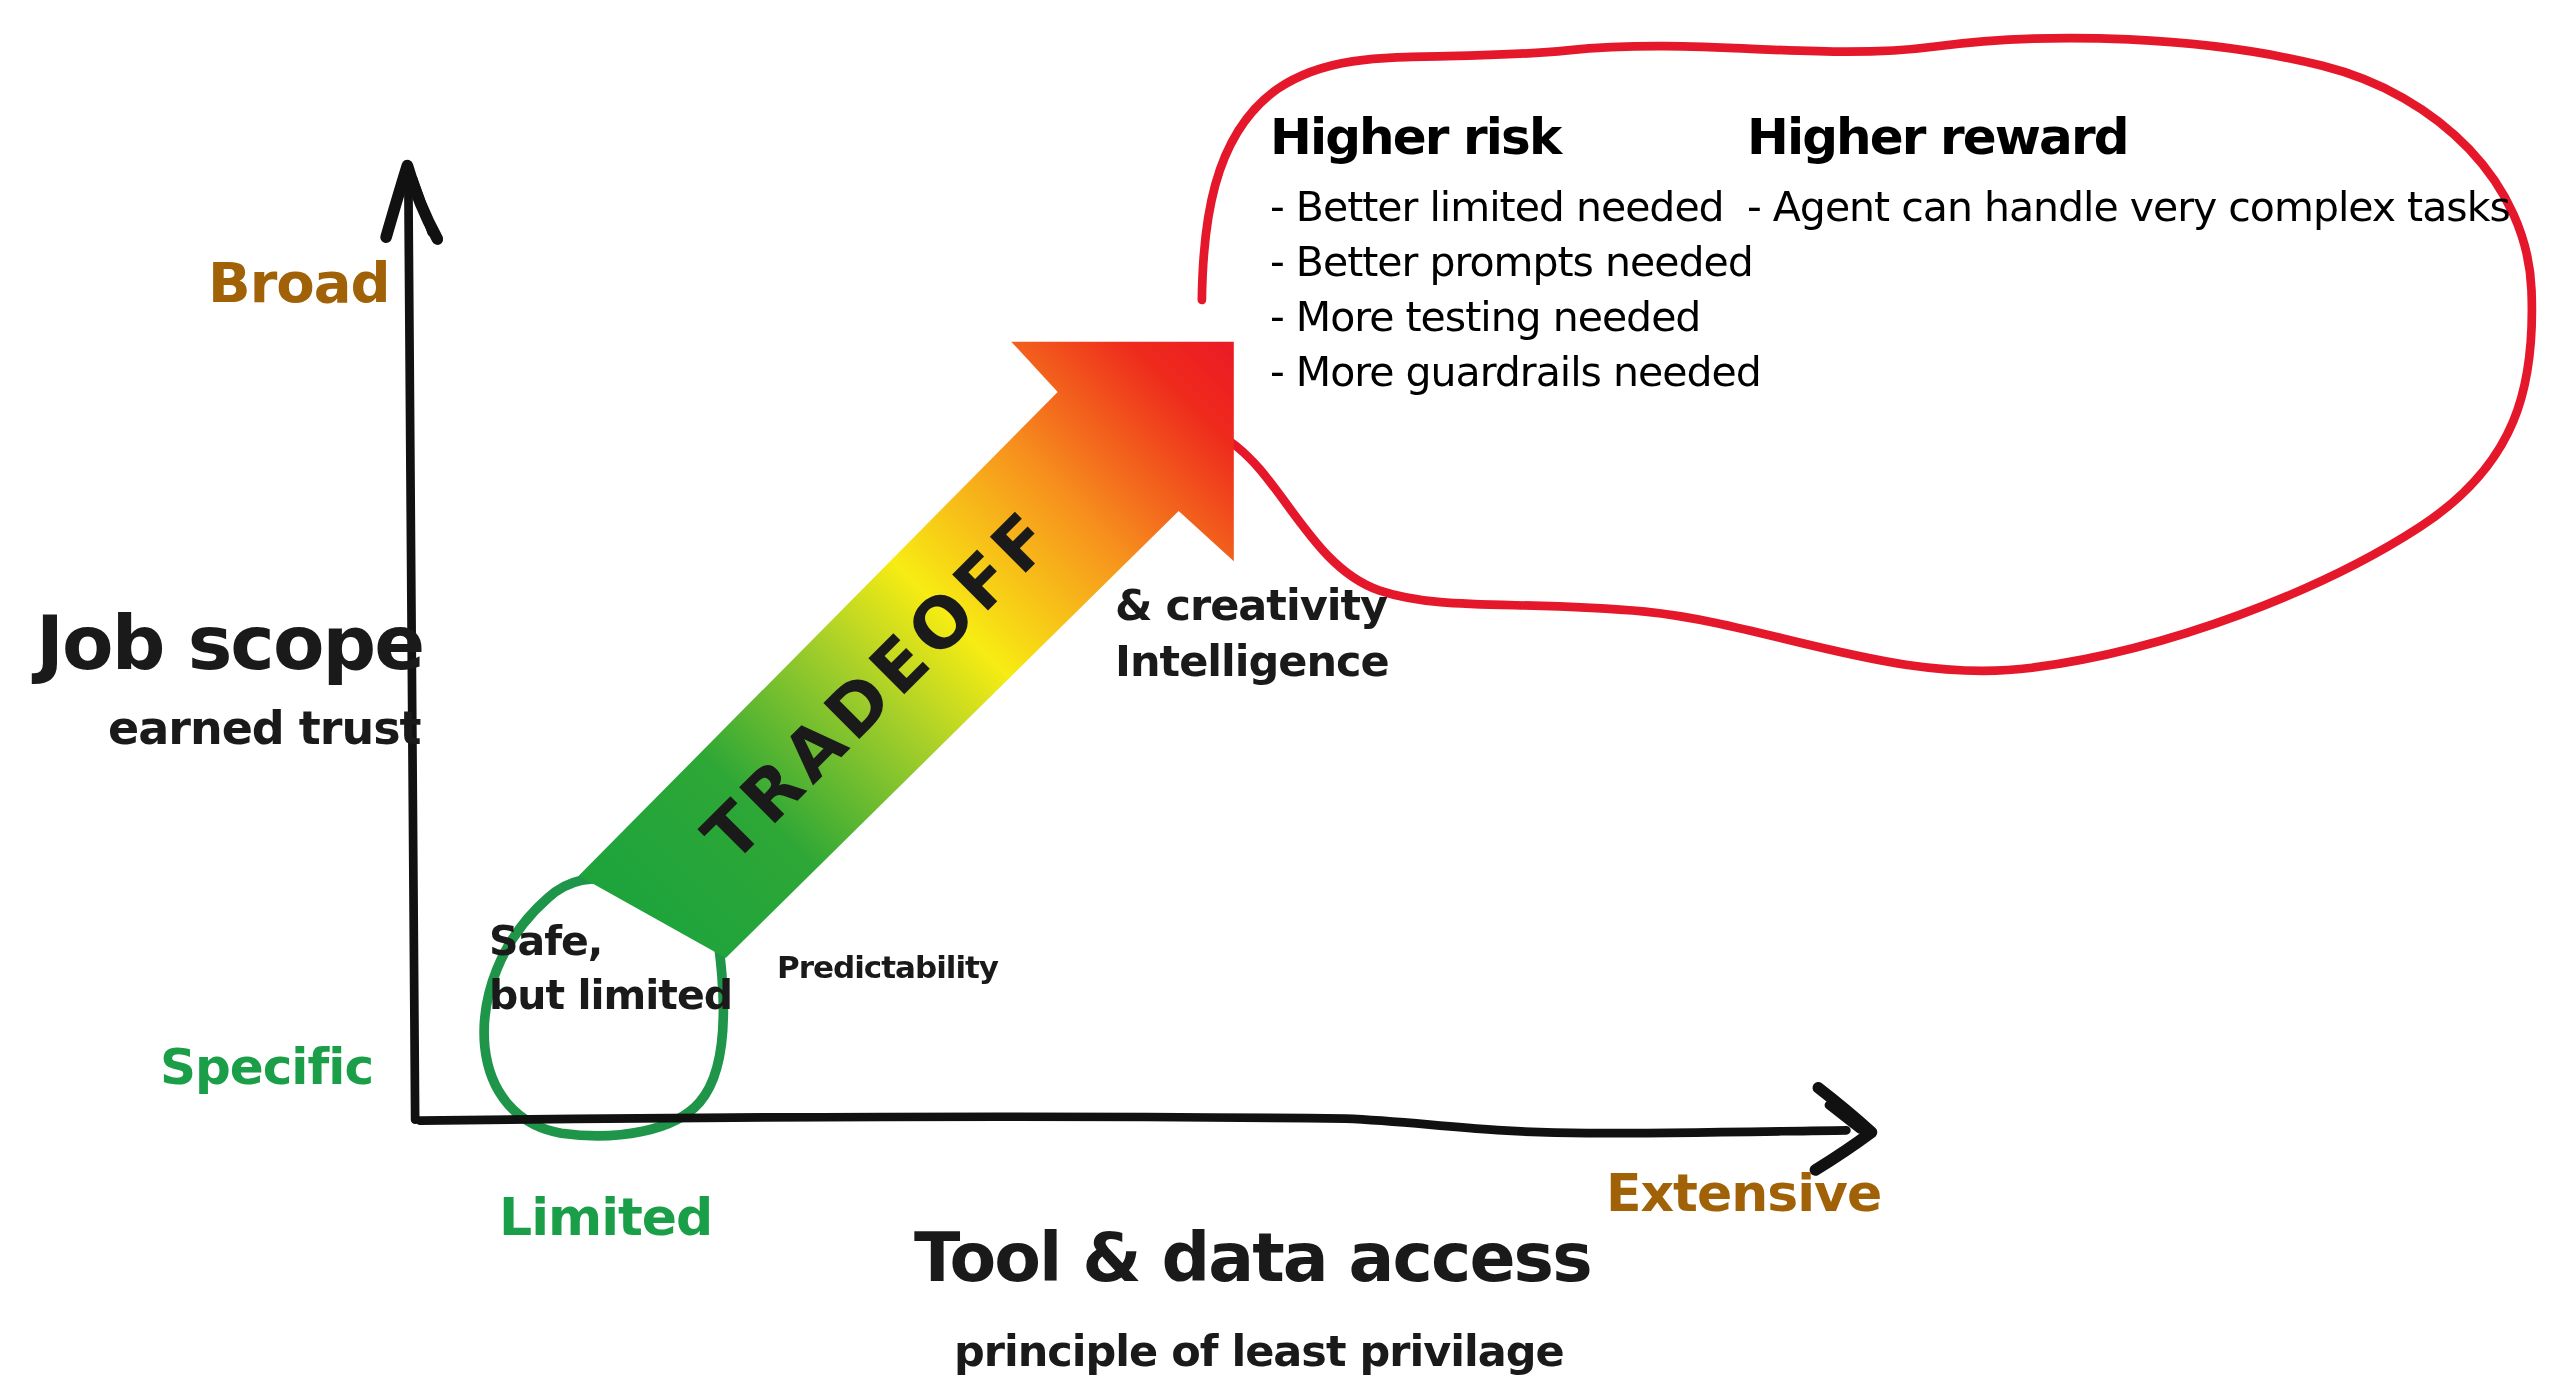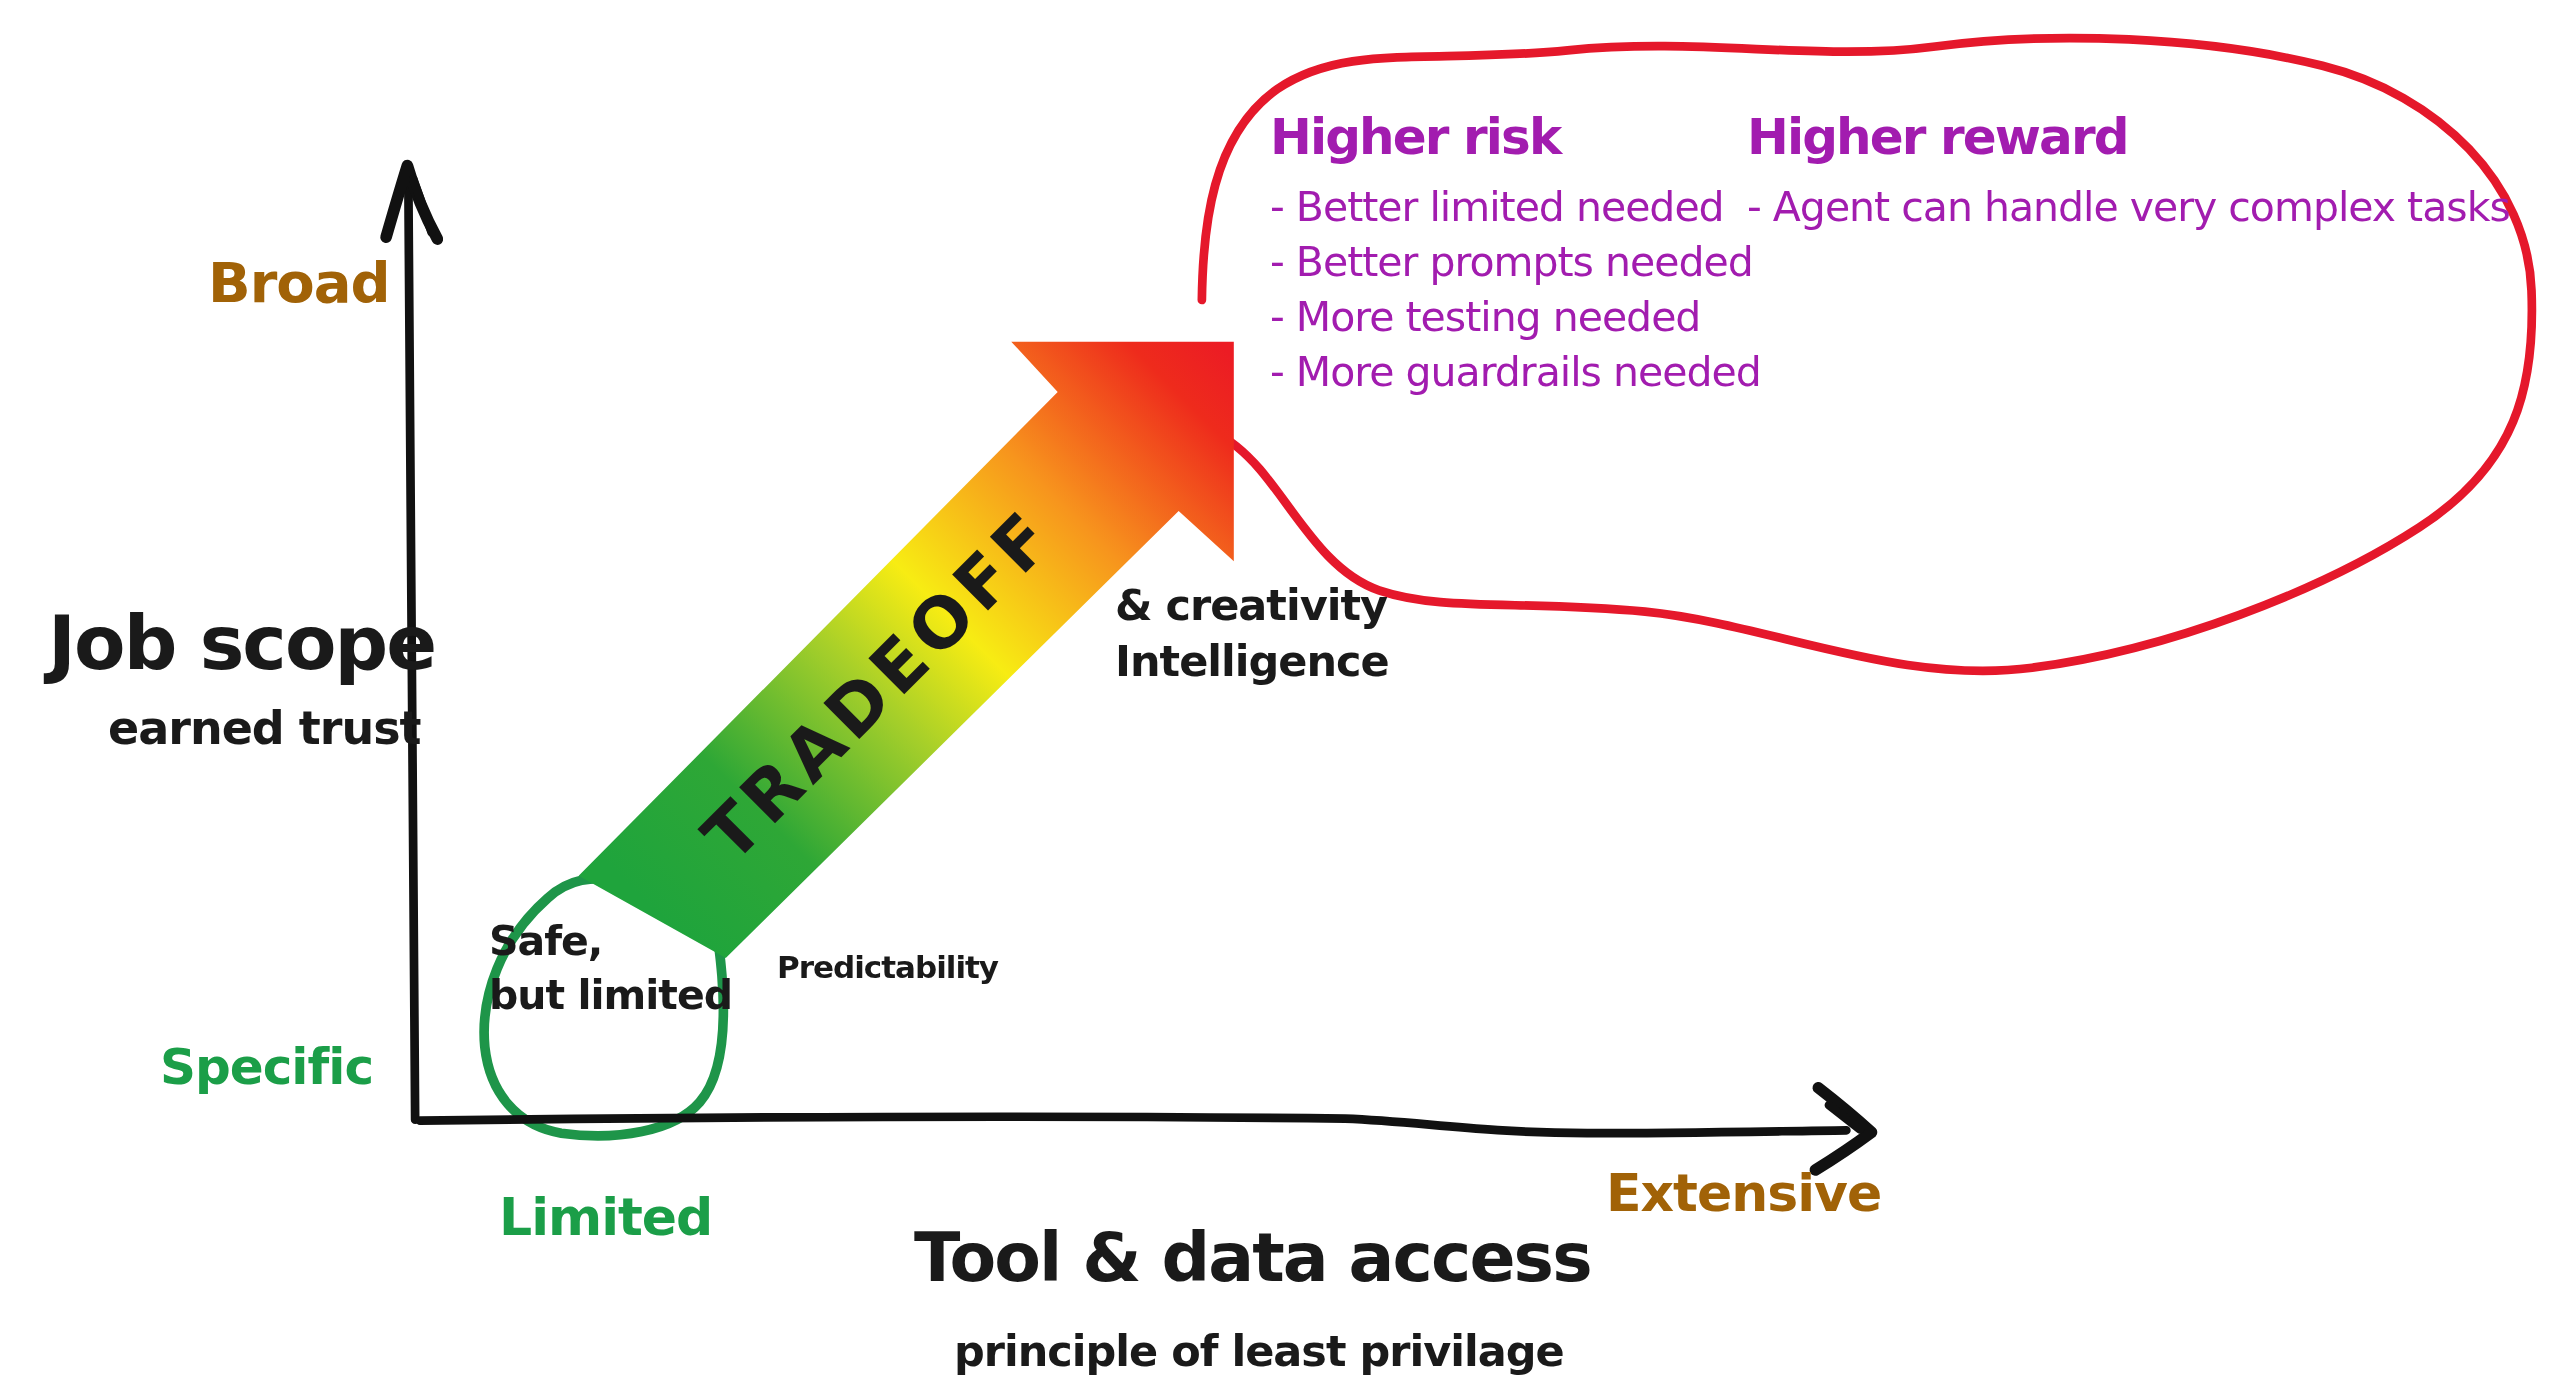--- a/index.html
+++ b/index.html
@@ -15,21 +15,21 @@
     position:absolute;
     font-family:"DejaVu Sans", sans-serif;
     font-weight:bold;
     color:#1a1a1a;
     letter-spacing:-1px;
     white-space:nowrap;
     line-height:1.1;
   }
   .red{color:#a16207;margin-top:8px;}
   .green{color:#1b9e48;margin-top:32px;}
-  .panel{position:absolute;color:#a21caf;}
+  .panel{position:absolute;color:#000000;}
   .panel .title{
     font-weight:bold;
     font-size:50px;
     letter-spacing:-1.9px;
     margin-bottom:13.5px;
     white-space:nowrap;
   }
   .panel .item{
     font-weight:400;
     font-size:41px;
@@ -85,21 +85,21 @@
              C 1740,1171 1830,1169 1908,1168" fill="none" stroke="#111" stroke-width="9" stroke-linecap="round"></path>
     <path d="M 1879,1124 Q 1910,1148 1934,1170 Q 1907,1190 1876,1209" fill="none" stroke="#111" stroke-width="12" stroke-linecap="round" stroke-linejoin="round"></path>
     <path d="M 1890,1142 L 1922,1167" fill="none" stroke="#111" stroke-width="9" stroke-linecap="round"></path>
   </svg>
 
   <div class="lbl red" style="left:208px;top:244px;font-size:56px;">Broad</div>
   <div class="lbl green" style="left:160px;top:1008px;font-size:50px;">Specific</div>
   <div class="lbl green" style="left:499px;top:1157px;font-size:52px;">Limited</div>
   <div class="lbl red" style="left:1606px;top:1157px;font-size:52px;">Extensive</div>
 
-  <div class="lbl" style="left:48px;top:602px;font-size:75px;letter-spacing:-1.9px;">Job scope</div>
+  <div class="lbl" style="left:36px;top:602px;font-size:75px;letter-spacing:-1.9px;">Job scope</div>
   <div class="lbl" style="left:108px;top:703px;font-size:46px;">earned trust</div>
 
   <div class="lbl" style="left:898px;top:1221px;font-size:68px;letter-spacing:-1.9px;margin-left:16px;">Tool &amp; data access</div>
   <div class="lbl" style="left:954px;top:1328px;font-size:43px;">principle of least privilage</div>
 
   <div class="lbl" style="left:489px;top:914px;font-size:41px;line-height:54px;">
     <div>Safe,</div>
     <div>but limited</div>
   </div>
 

